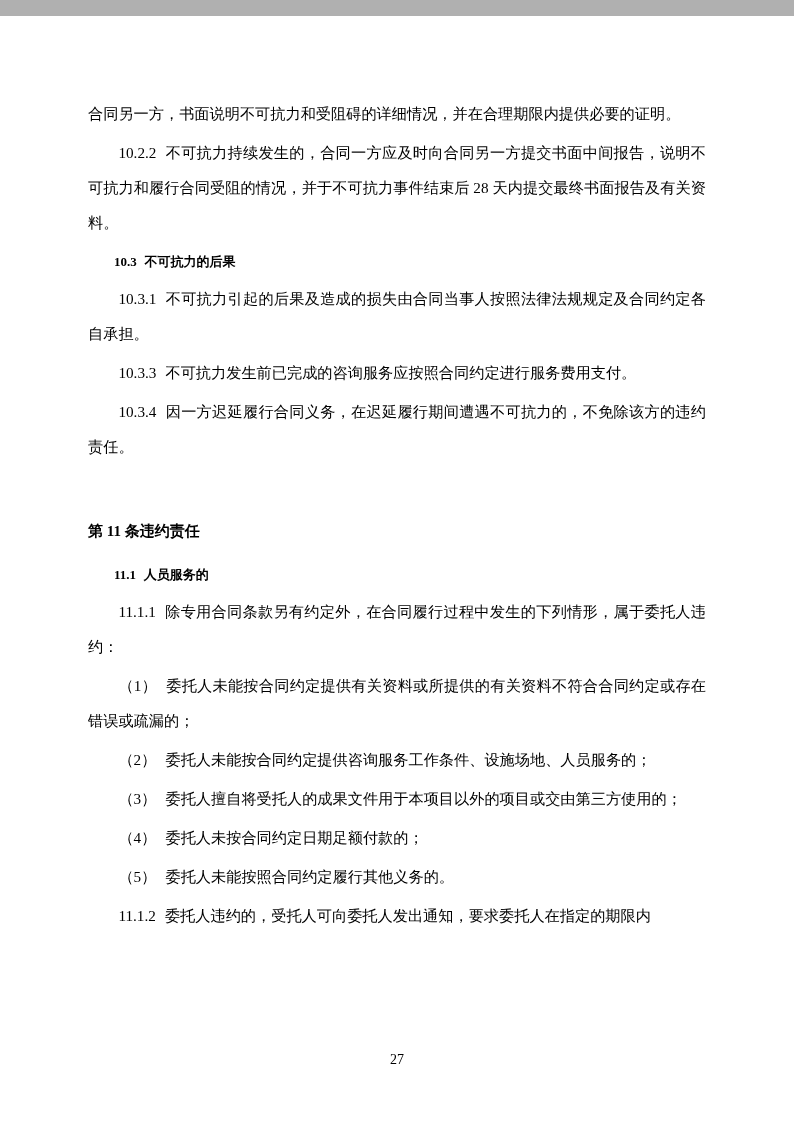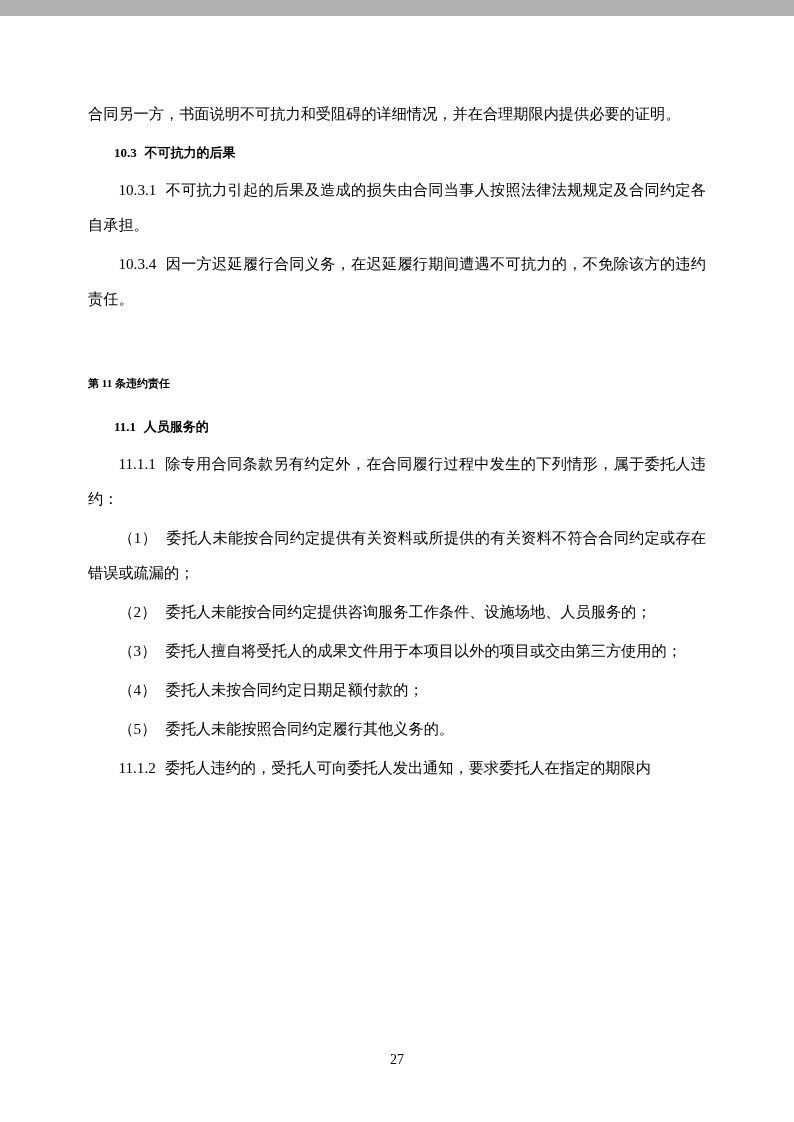--- a/index.html
+++ b/index.html
@@ -35,21 +35,21 @@
   .para {
     text-indent: 2em;
     margin-bottom: 4px;
   }
   .para-noindent {
     text-indent: 0;
     margin-bottom: 4px;
   }
   .heading1 {
     font-weight: bold;
-    font-size: 11px;
+    font-size: 15px;
     line-height: 35px;
     text-indent: 0;
     margin-bottom: 2px;
   }
   .heading2 {
     font-weight: bold;
     font-size: 13px;
     line-height: 35px;
     text-indent: 2em;
     margin-bottom: 2px;
@@ -80,30 +80,36 @@
 </head>
 <body>
 
 <div class="page">
   <div class="content">
 
     <p class="para-noindent">
       <span>合同另一方，书面说明不可抗力和受阻碍的详细情况，并在合理期限内提供必要的证明。</span>
     </p>
 
+    <p class="para">
+      <span class="num label-inline">10.2.2</span><span>不可抗力持续发生的，合同一方应及时向合同另一方提交书面中间报告，说明不可抗力和履行合同受阻的情况，并于不可抗力事件结束后 28 天内提交最终书面报告及有关资料。</span>
+    </p>
 
     <p class="heading2">
       <span class="num label-inline">10.3</span><span>不可抗力的后果</span>
     </p>
 
     <p class="para">
       <span class="num label-inline">10.3.1</span><span>不可抗力引起的后果及造成的损失由合同当事人按照法律法规规定及合同约定各自承担。</span>
     </p>
 
 
+    <p class="para">
+      <span class="num label-inline">10.3.3</span><span>不可抗力发生前已完成的咨询服务应按照合同约定进行服务费用支付。</span>
+    </p>
 
     <p class="para">
       <span class="num label-inline">10.3.4</span><span>因一方迟延履行合同义务，在迟延履行期间遭遇不可抗力的，不免除该方的违约责任。</span>
     </p>
 
     <div class="gap-big"></div>
 
     <p class="heading1">
       <span>第 11 条违约责任</span>
     </p>

